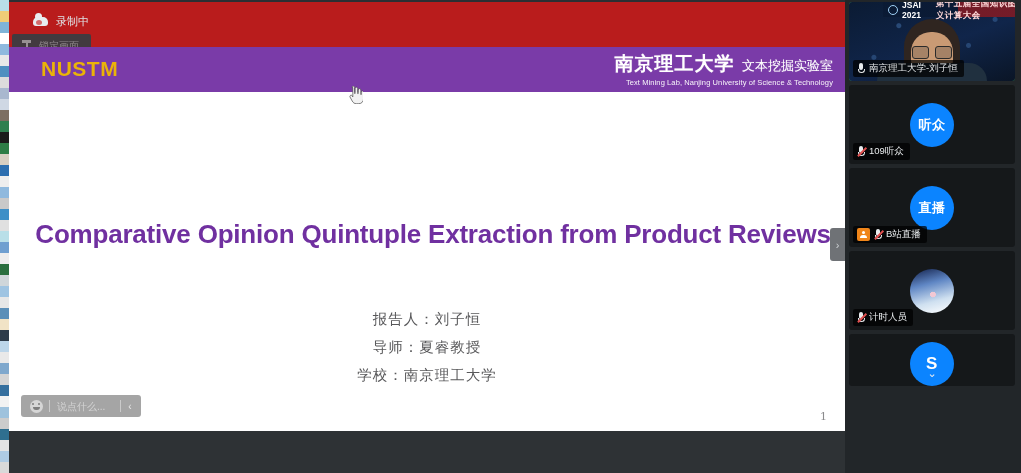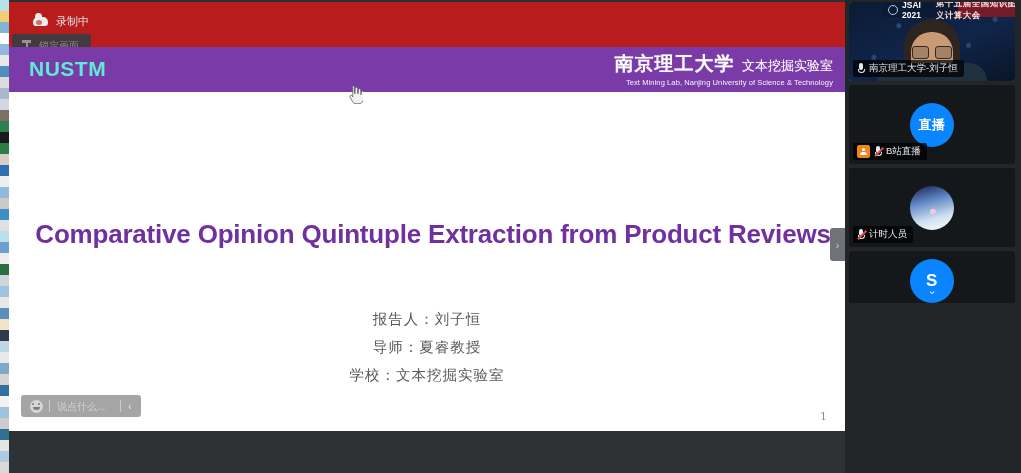--- a/index.html
+++ b/index.html
@@ -64,22 +64,22 @@
   
   .slide {
     position: absolute; left: 9px; top: 47px; width: 836px; height: 384px;
     background: #ffffff; overflow: hidden;
   }
   .slide-header {
     position: absolute; left: 0; top: 0; width: 836px; height: 45px;
     background: #7a3ba8;
   }
   .brand {
-    position: absolute; left: 20px; top: 10px;
-    color: #5eead4; font-size: 21px; font-weight: bold; letter-spacing: .5px;
+    position: absolute; left: 32px; top: 10px;
+    color: #eab308; font-size: 21px; font-weight: bold; letter-spacing: .5px;
   }
   .lab {
     position: absolute; right: 12px; top: 4px;
     text-align: right; color: #fff;
   }
   .lab-cn {
     font-size: 19px; font-weight: bold; letter-spacing: 1px;
     font-family: "DejaVu Serif", "Liberation Serif", serif;
     text-shadow: 0 0 1px rgba(255,255,255,.4);
   }
@@ -359,21 +359,21 @@
         </div>
         <div class="lab-en">Text Mining Lab, Nanjing University of Science &amp; Technology</div>
       </div>
     </div>
 
     <div class="slide-title">Comparative Opinion Quintuple Extraction from Product Reviews</div>
 
     <div class="slide-lines">
       <div>报告人：刘子恒</div>
       <div>导师：夏睿教授</div>
-      <div>学校：文本挖掘实验室</div>
+      <div>学校：南京理工大学</div>
     </div>
 
     <div class="page-no">1</div>
 
     <div class="chatbar">
       <div class="chat-emoji">
         <span class="emoji-ic"></span>
       </div>
       <div class="chat-sep"></div>
       <input class="chat-input" readonly="" placeholder="说点什么..." style="">
@@ -402,20 +402,31 @@
       </div>
       <div class="tile-label">
         <span class="mic-ic">
             <i class="body"></i>
             <i class="base"></i>
           </span>
         <span>南京理工大学-刘子恒</span>
       </div>
     </div>
 
+    <div class="tile">
+      <div class="avatar-circle">听众</div>
+      <div class="tile-label">
+        <span class="mic-ic muted">
+            <i class="body"></i>
+            <i class="base"></i>
+            <i class="slash"></i>
+          </span>
+        <span>109听众</span>
+      </div>
+    </div>
 
     <div class="tile">
       <div class="avatar-circle">直播</div>
       <div class="tile-label">
         <span class="host-badge">
             <i></i>
           </span>
         <span class="mic-ic muted">
             <i class="body"></i>
             <i class="base"></i>

